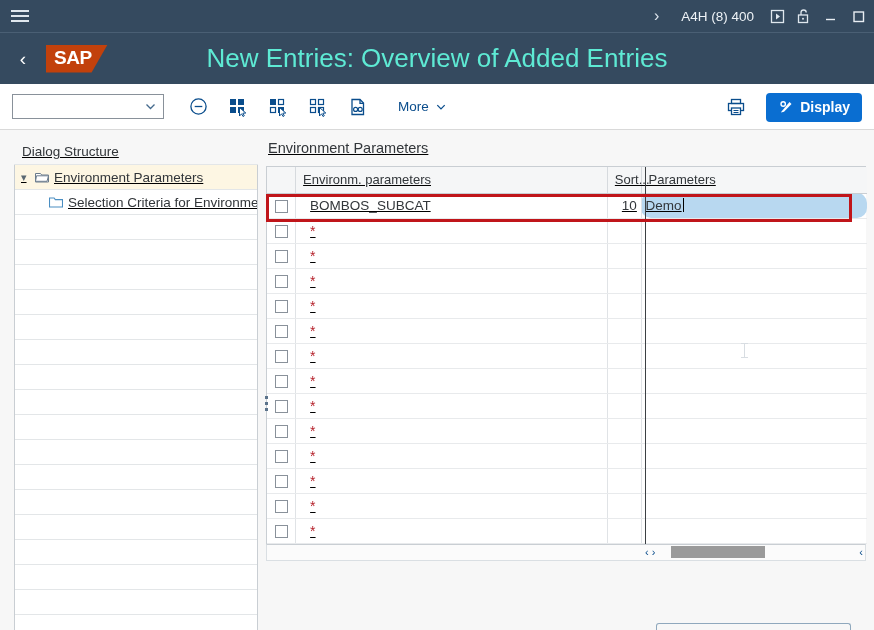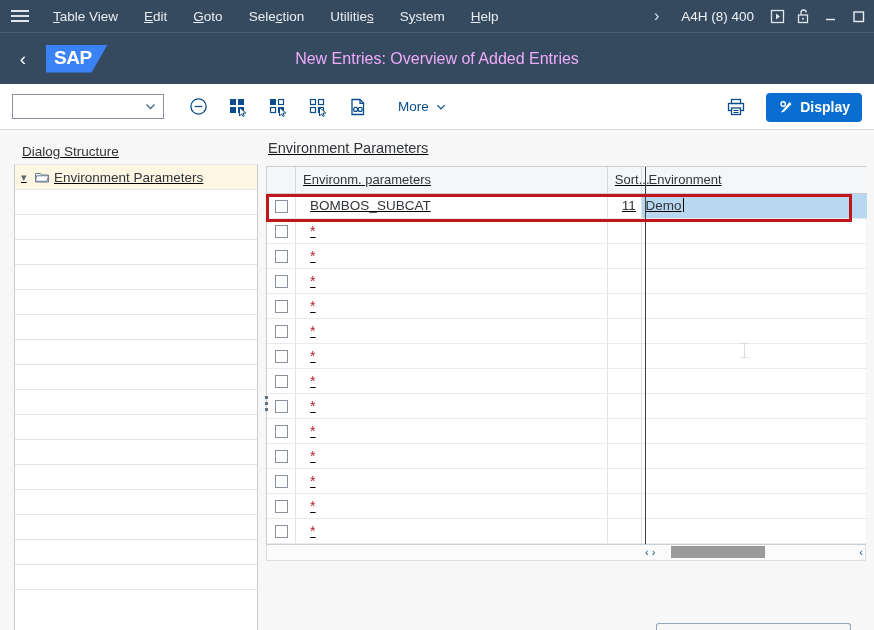--- a/index.html
+++ b/index.html
@@ -56,34 +56,34 @@
     display: flex; align-items: center;
     position: relative;
     border-top: 1px solid #4a5f74;
   }
   .back-arrow {
     width: 46px; height: 52px; display:flex;
     align-items:center; justify-content:center;
     color: #ffffff; font-size: 19px; cursor: pointer;
   }
   .sap-logo {
-    background: #3b82f6;
+    background: #c2410c;
     color: #fff; font-weight: bold; font-size: 19px;
     letter-spacing: -0.5px;
     padding: 2px 8px 3px 8px;
     height: 28px; line-height: 24px;
     clip-path: polygon(0 0, 100% 0, 74% 100%, 0 100%);
     padding-right: 16px;
     display: flex; align-items: center;
     font-family: "Liberation Sans", sans-serif;
   }
   .shell-title {
     position: absolute; left: 0; right: 0;
     text-align: center;
-    color: #f0abfc; font-size: 16px;
+    color: #5eead4; font-size: 26px;
     pointer-events: none;
   }
 
   
   .toolbar {
     height: 46px; width: 874px;
     background: #ffffff;
     border-bottom: 1px solid #d9d9d9;
     display: flex; align-items: center;
     padding: 0 12px;
@@ -218,20 +218,21 @@
     vertical-align: middle; cursor: pointer;
   }
   .req { color: #b5202a; font-size: 14px; }
   .col-param { width: 305px; }
   .col-sort { width: 33px; }
   .col-desc { width: 221px; border-right: none !important; }
   .desc-cell-active {
     background: #b8d8f0;
     position: relative;
     padding-left: 4px !important;
+    border-radius: 10px;
   }
   .caret-blink {
     display:inline-block; width:1px; height:14px;
     background:#000; vertical-align:-2px; margin-left:1px;
   }
   .vline {
     position: absolute;
     left: 378px; top: 0; bottom: 0;
     width: 1px; background: #3c4043; z-index: 4;
   }
@@ -287,29 +288,20 @@
   svg { display: block; }
 </style>
 </head>
 <body>
 
 <div class="menubar">
   <div class="hamburger">
     <span></span>
       <span></span>
       <span></span>
-  </div>
-  <div class="menu-items">
-    <div class="menu-item"><u>T</u><span>able View</span></div>
-    <div class="menu-item"><u>E</u>dit</div>
-    <div class="menu-item"><u>G</u>oto</div>
-    <div class="menu-item">Sele<u>c</u>tion</div>
-    <div class="menu-item">Utilitie<u>s</u></div>
-    <div class="menu-item">S<u>y</u>stem</div>
-    <div class="menu-item"><u>H</u>elp</div>
   </div>
   <div class="menu-right">
     <div class="chev-right">›</div>
     <div class="sysid">A4H (8) 400</div>
     <div class="iconbox">
       <svg width="15" height="15" viewBox="0 0 15 15">
         <rect x="1.5" y="1.5" width="12" height="12" fill="none" stroke="#dfe7ee" stroke-width="1.3"></rect>
         <path d="M6 4.5 L10 7.5 L6 10.5 Z" fill="#dfe7ee"></path>
       </svg>
     </div>
@@ -430,20 +422,28 @@
         <span class="sb-caret">▾</span>
         <span class="folder-icon">
           <svg width="14" height="12" viewBox="0 0 14 12">
             <path d="M0.5 2.5 h5 l1.2 1.5 h6.8 v7 h-13 z" fill="#fff" stroke="#6a7b8c" stroke-width="1"></path>
             <path d="M1.5 4.8 h12 l-1.5 5.5 h-11.5 z" fill="#fff" stroke="#6a7b8c" stroke-width="1"></path>
           </svg>
         </span>
         <span>Environment Parameters</span>
       </div>
 
+      <div class="sb-row sb-indent">
+        <span class="folder-icon">
+          <svg width="14" height="12" viewBox="0 0 14 12">
+            <path d="M0.5 2 h4.6 l1.2 1.6 h7.2 v7.4 h-13 z" fill="#fff" stroke="#4a8ec2" stroke-width="1.1"></path>
+          </svg>
+        </span>
+        <span>Selection Criteria for Environme</span>
+      </div>
 
       <div id="sb-empty">
           <div class="sb-row empty"></div>
           <div class="sb-row empty"></div>
           <div class="sb-row empty"></div>
           <div class="sb-row empty"></div>
           <div class="sb-row empty"></div>
           <div class="sb-row empty"></div>
           <div class="sb-row empty"></div>
           <div class="sb-row empty"></div>
@@ -467,28 +467,28 @@
   <div class="main">
     <div class="main-title">Environment Parameters</div>
 
     <div class="table-wrap">
       <table class="tbl">
         <thead>
           <tr>
             <th class="sel-col"></th>
             <th class="col-param">Environm. parameters</th>
             <th class="col-sort">Sort...</th>
-            <th class="col-desc">Environment</th>
+            <th class="col-desc">Parameters</th>
           </tr>
         </thead>
         <tbody id="tbl-body">
             <tr>
               <td class="sel-col"><span class="cb"></span></td>
               <td class="col-param">BOMBOS_SUBCAT</td>
-              <td class="col-sort">11</td>
+              <td class="col-sort">10</td>
               <td class="col-desc desc-cell-active">Demo<span class="caret-blink"></span></td>
             </tr>
             <tr>
               <td class="sel-col"><span class="cb"></span></td>
               <td class="col-param"><span class="req">*</span></td>
               <td class="col-sort"></td>
               <td class="col-desc"></td>
             </tr>
             <tr>
               <td class="sel-col"><span class="cb"></span></td>

